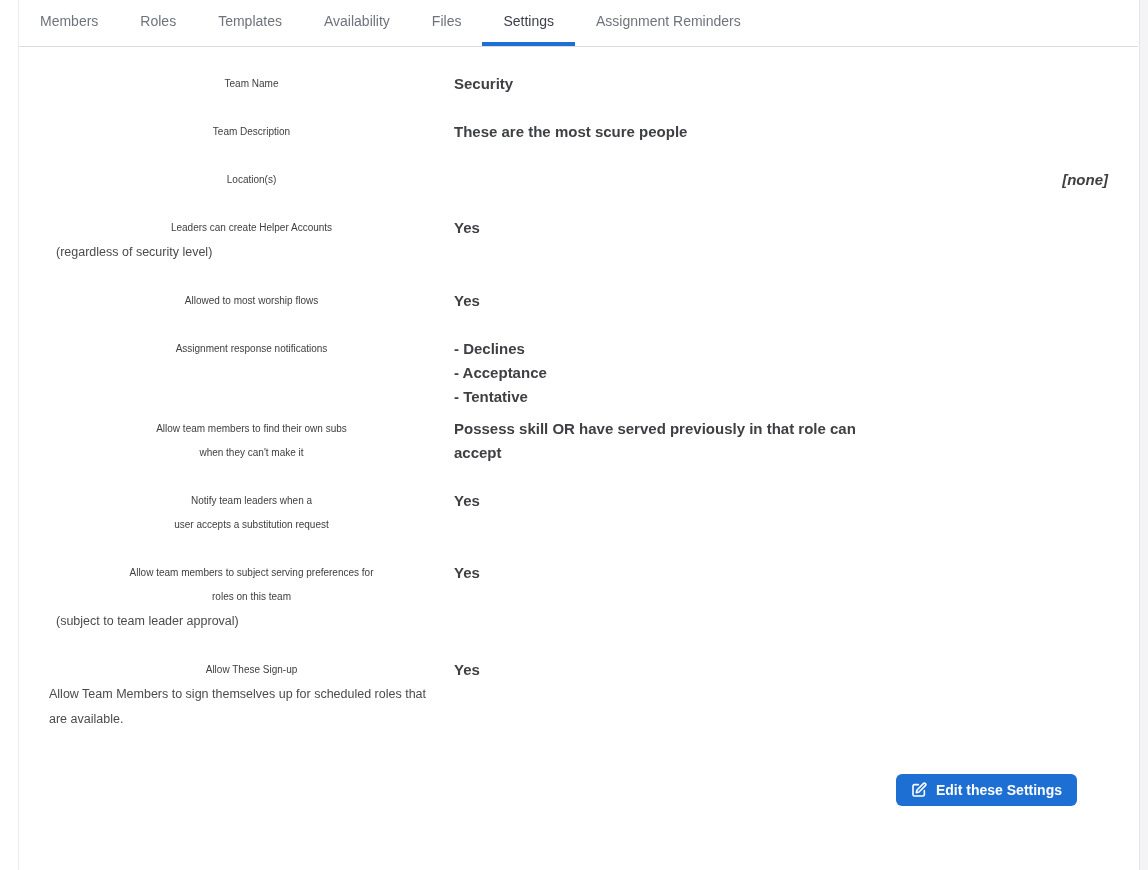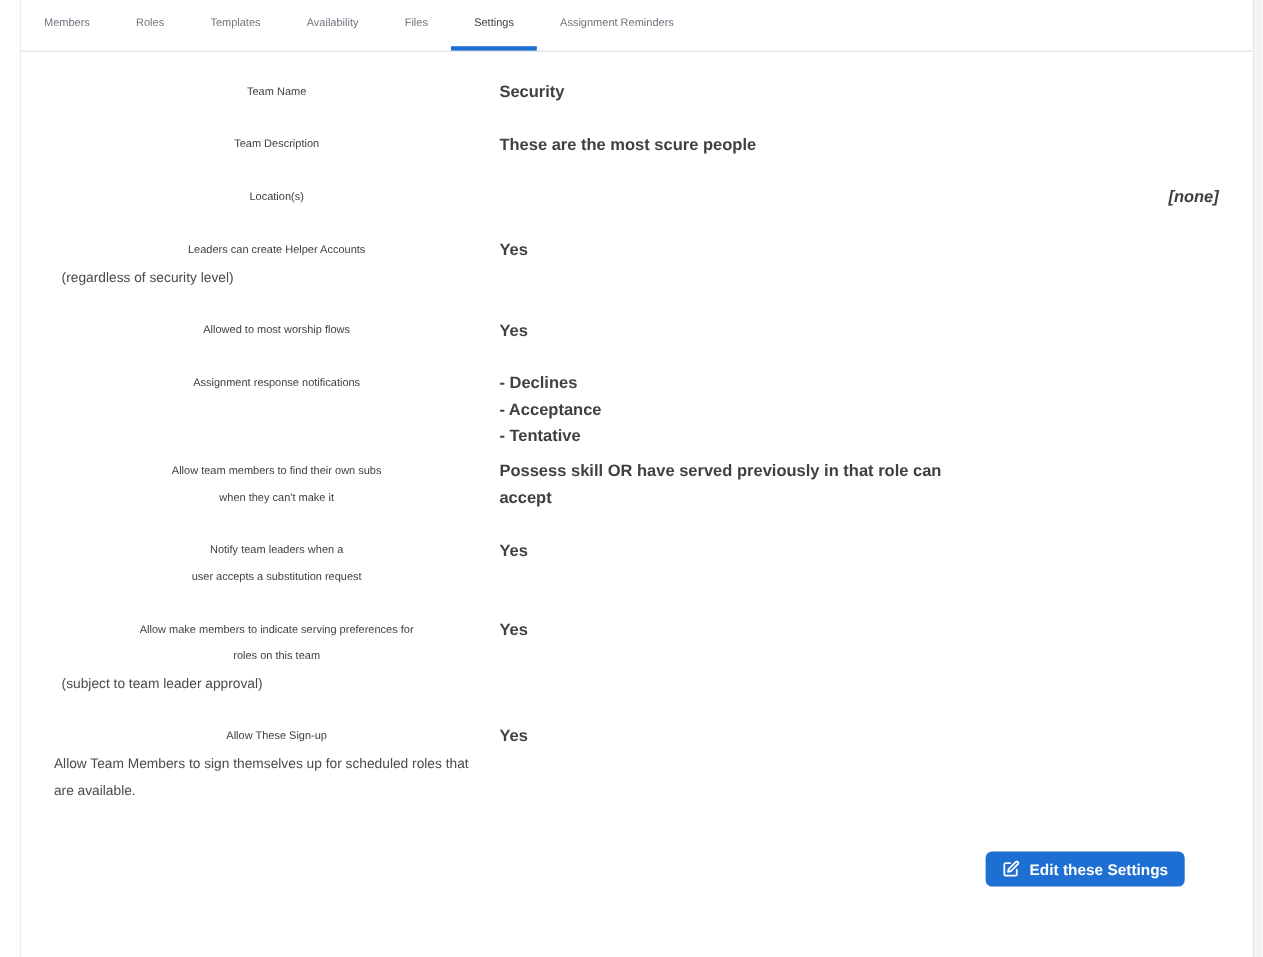--- a/index.html
+++ b/index.html
@@ -32,21 +32,21 @@
   }
   
   .tabbar{
     display:flex; align-items:stretch; height:47px;
     border-bottom:1px solid var(--border);
   }
   .tab{
     position:relative;
     display:flex; align-items:center;
     padding:0 21px 4px 21px;
-    font-size:10px; color:var(--tab-text);
+    font-size:14px; color:var(--tab-text);
     cursor:pointer; white-space:nowrap;
   }
   .tab.active{
     color:var(--tab-active-text); font-weight:normal;
   }
   .tab.active::after{
     content:""; position:absolute; left:0; right:0; bottom:0; height:4px;
     background:var(--accent);
   }
   
@@ -158,21 +158,21 @@
         <div class="row-label">
           <div class="label-line">Notify team leaders when a</div>
           <div class="label-line">user accepts a substitution request</div>
         </div>
         <div class="row-value">
           <div class="value-line">Yes</div>
         </div>
       </div>
       <div class="row">
         <div class="row-label">
-          <div class="label-line">Allow make members to indicate serving preferences for</div>
+          <div class="label-line">Allow team members to subject serving preferences for</div>
           <div class="label-line">roles on this team</div>
           <div class="note-line note-indent">(subject to team leader approval)</div>
         </div>
         <div class="row-value">
           <div class="value-line">Yes</div>
         </div>
       </div>
       <div class="row">
         <div class="row-label">
           <div class="label-line">Allow These Sign-up</div>

